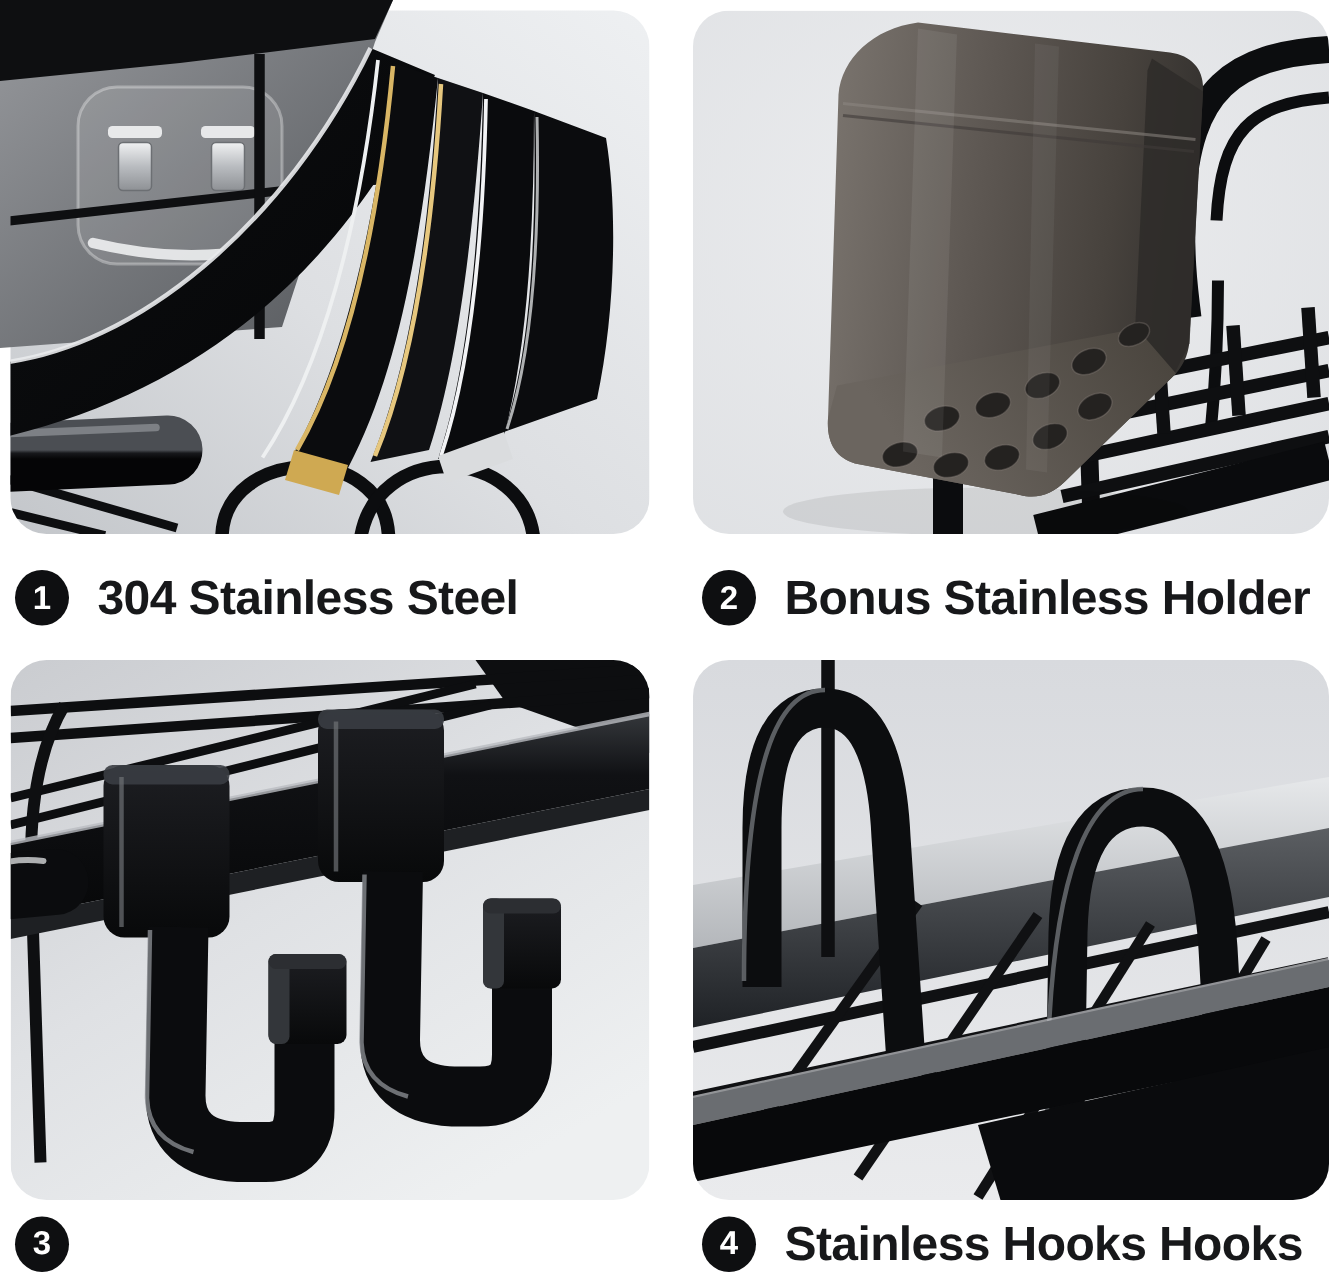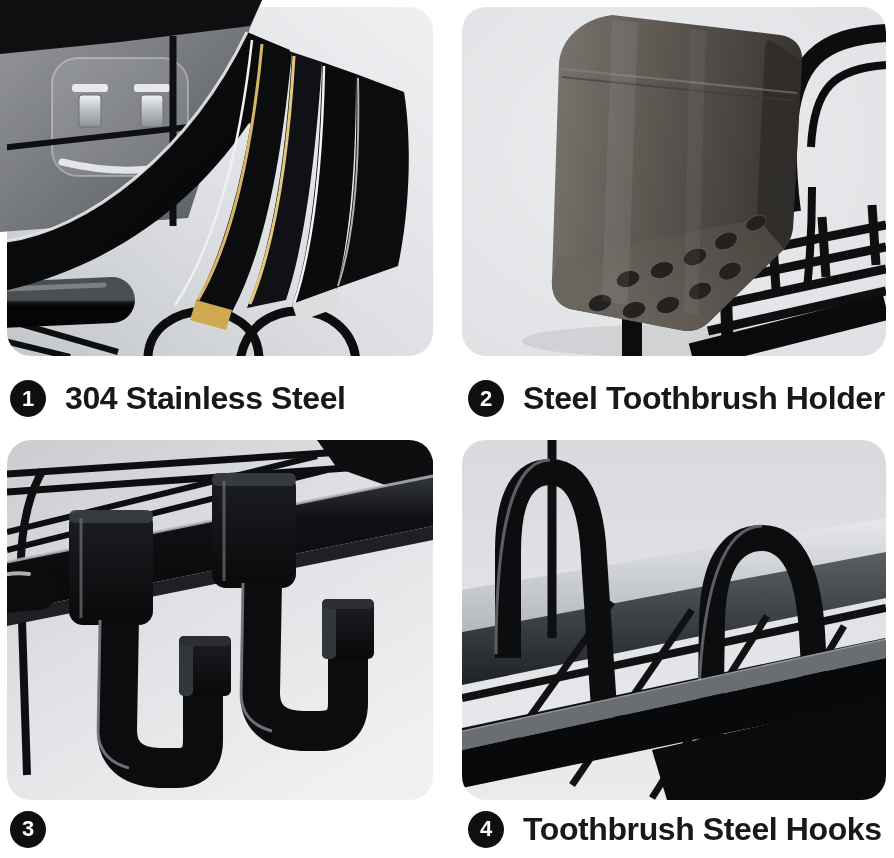--- a/index.html
+++ b/index.html
@@ -295,25 +295,25 @@
     </svg>
   </div>
 
   <div class="caption" style="left:10px;top:357px;height:83px;">
     <span class="badge">1</span>
     <span class="caption-text">304 Stainless Steel</span>
   </div>
 
   <div class="caption" style="left:468px;top:357px;height:83px;">
     <span class="badge">2</span>
-    <span class="caption-text">Steel Toothbrush Holder</span>
+    <span class="caption-text">Bonus Stainless Holder</span>
   </div>
 
   <div class="caption" style="left:10px;top:800px;height:58px;">
     <span class="badge">3</span>
   </div>
 
   <div class="caption" style="left:468px;top:800px;height:58px;">
     <span class="badge">4</span>
-    <span class="caption-text">Toothbrush Steel Hooks</span>
+    <span class="caption-text">Stainless Hooks Hooks</span>
   </div>
 
 </div>
 
 </body></html>

